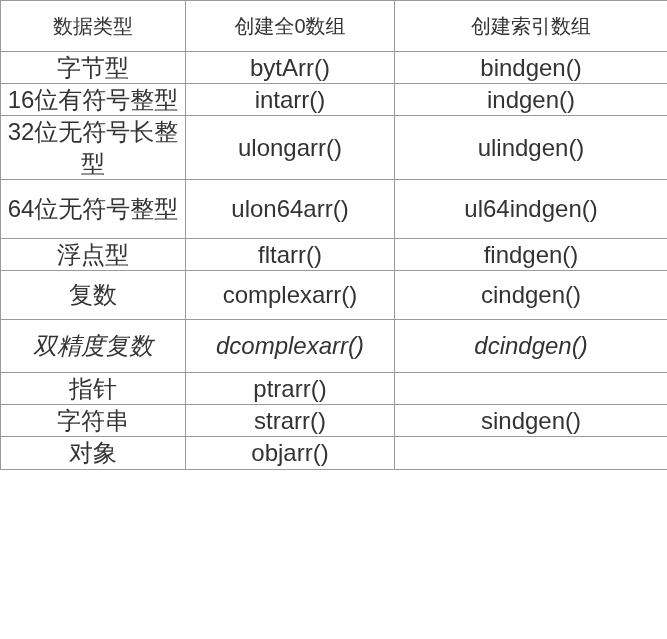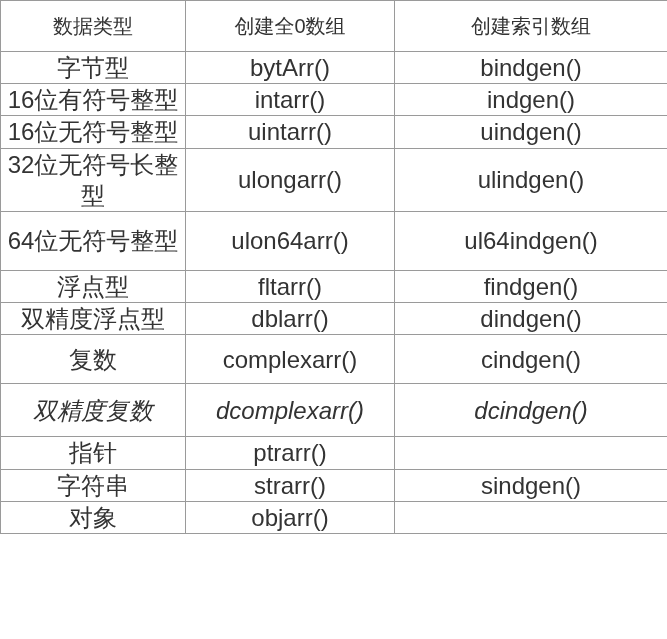--- a/index.html
+++ b/index.html
@@ -67,44 +67,34 @@
     <tr class="h28">
       <td>字节型</td>
       <td class="fn">bytArr()</td>
       <td class="fn">bindgen()</td>
     </tr>
     <tr class="h28">
       <td>16位有符号整型</td>
       <td class="fn">intarr()</td>
       <td class="fn">indgen()</td>
     </tr>
-    <tr class="h28">
-      <td>16位无符号整型</td>
-      <td class="fn">uintarr()</td>
-      <td class="fn">uindgen()</td>
-    </tr>
     <tr class="h54">
       <td>32位无符号长整型</td>
       <td class="fn">ulongarr()</td>
       <td class="fn">ulindgen()</td>
     </tr>
     <tr class="h58">
       <td>64位无符号整型</td>
       <td class="fn">ulon64arr()</td>
       <td class="fn">ul64indgen()</td>
     </tr>
     <tr class="h28">
       <td>浮点型</td>
       <td class="fn">fltarr()</td>
       <td class="fn">findgen()</td>
-    </tr>
-    <tr class="h28">
-      <td>双精度浮点型</td>
-      <td class="fn">dblarr()</td>
-      <td class="fn">dindgen()</td>
     </tr>
     <tr class="h48">
       <td>复数</td>
       <td class="fn">complexarr()</td>
       <td class="fn">cindgen()</td>
     </tr>
     <tr class="h52">
       <td>双精度复数</td>
       <td class="fn">dcomplexarr()</td>
       <td class="fn">dcindgen()</td>

